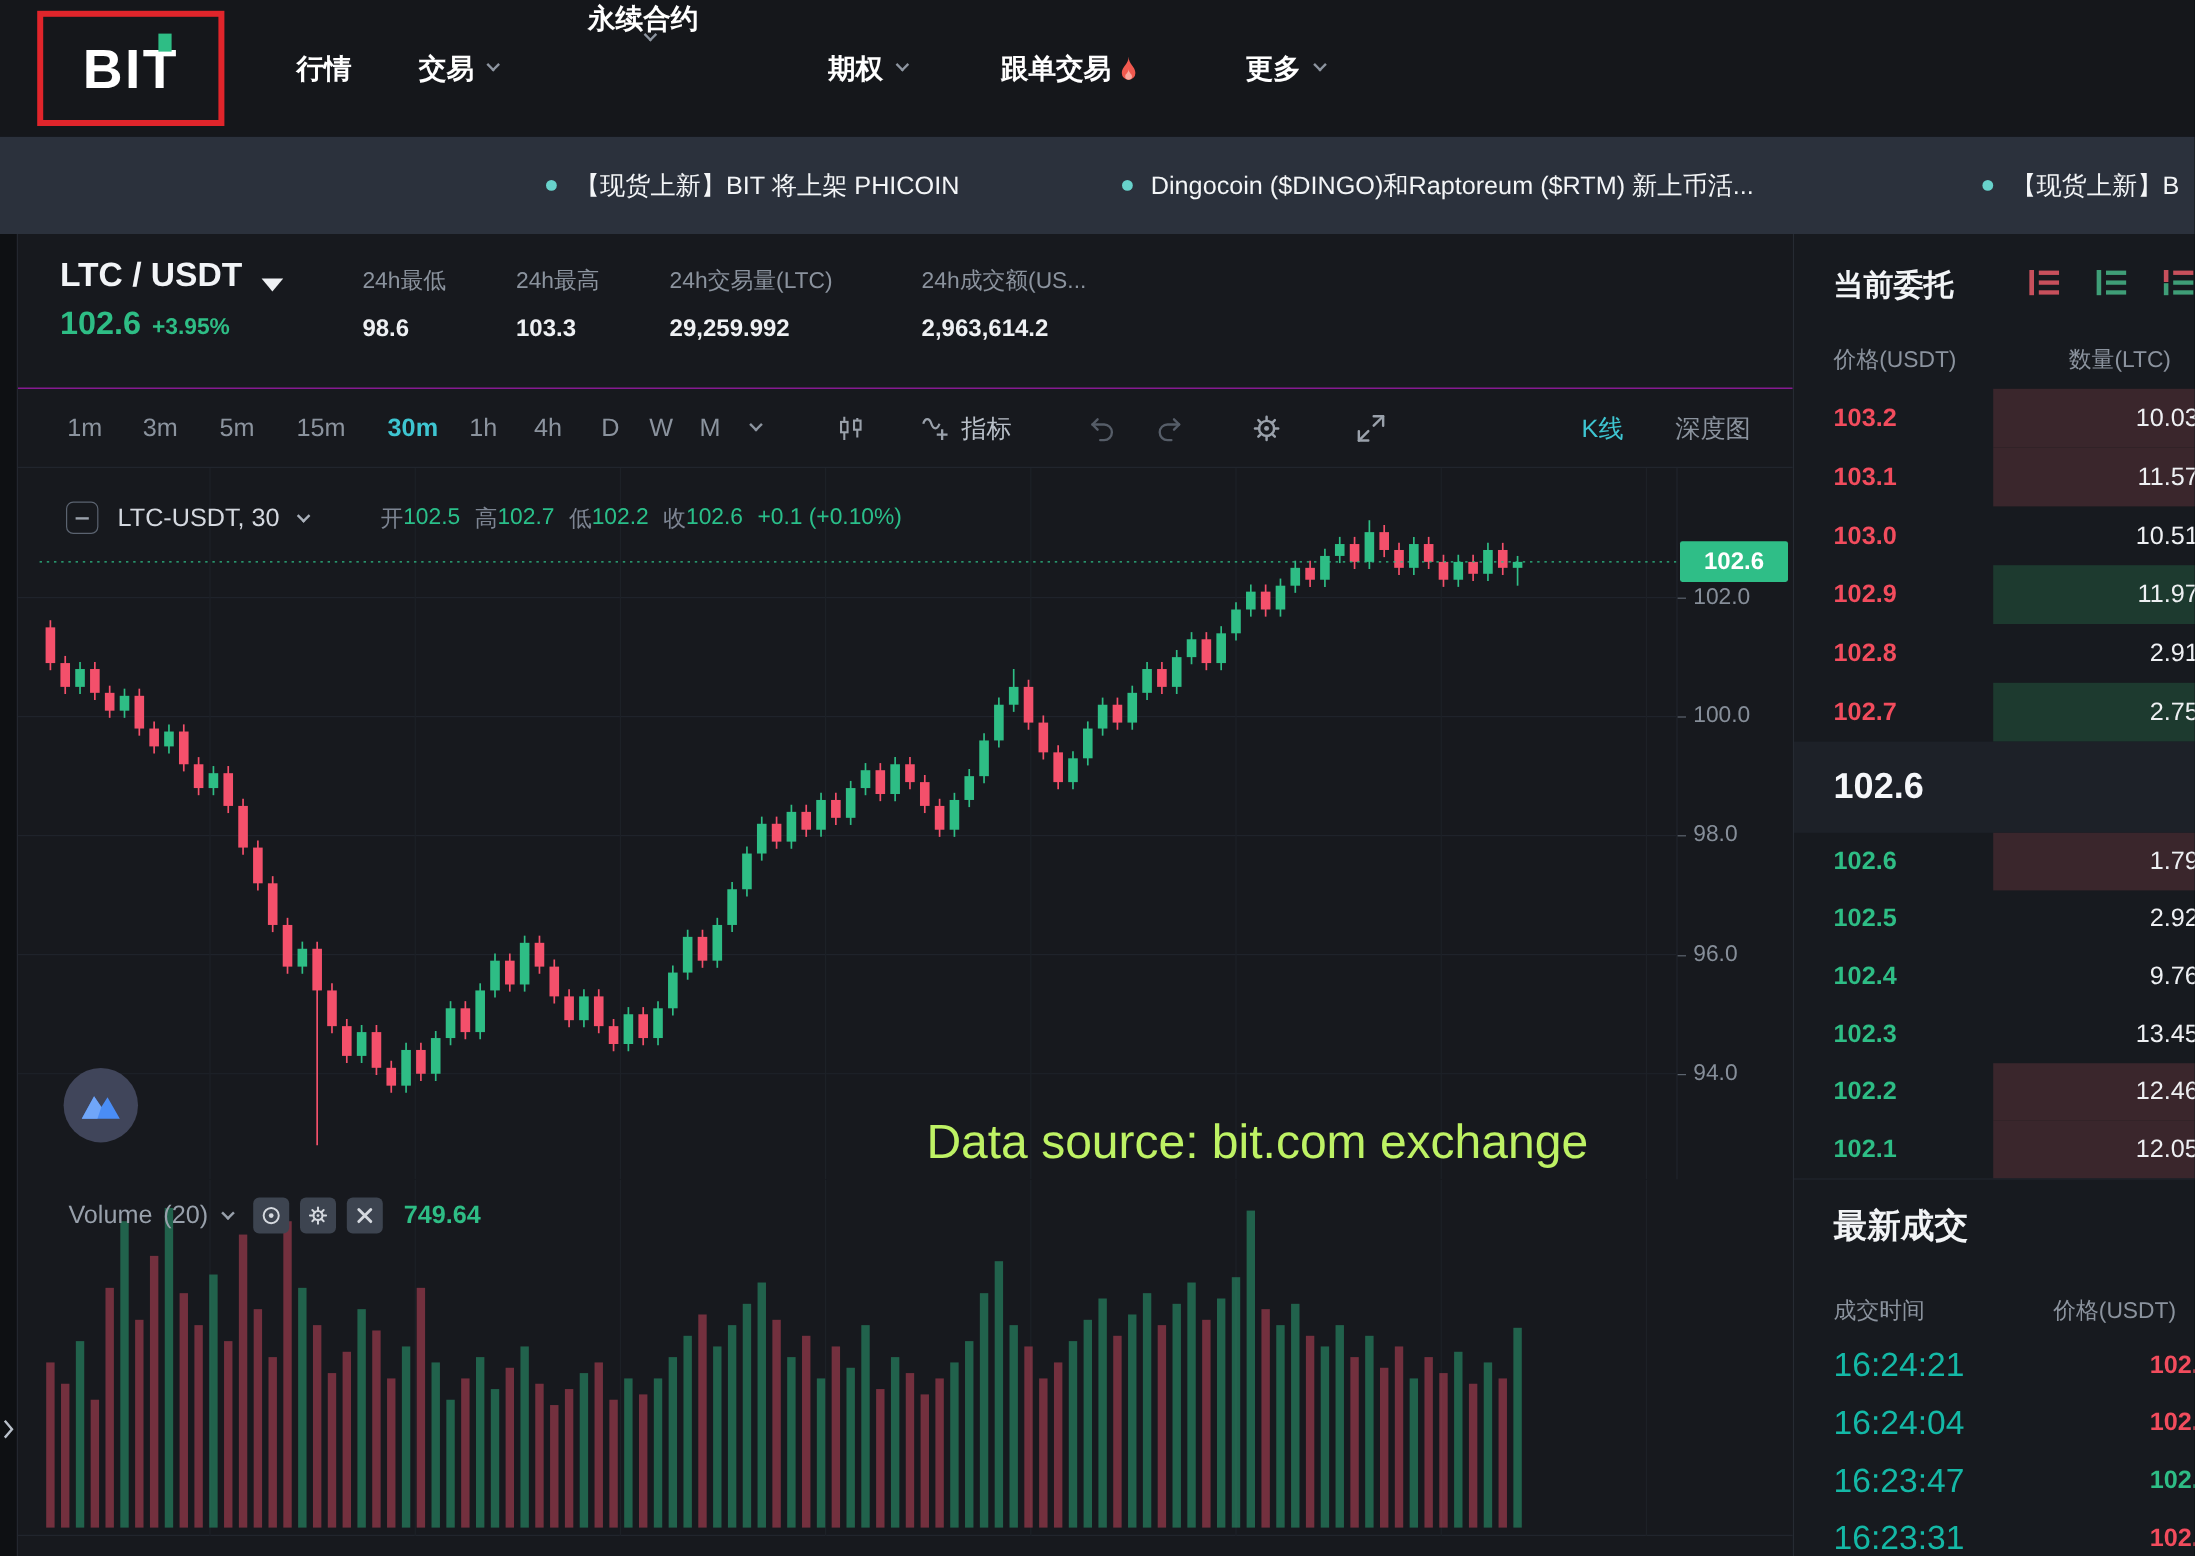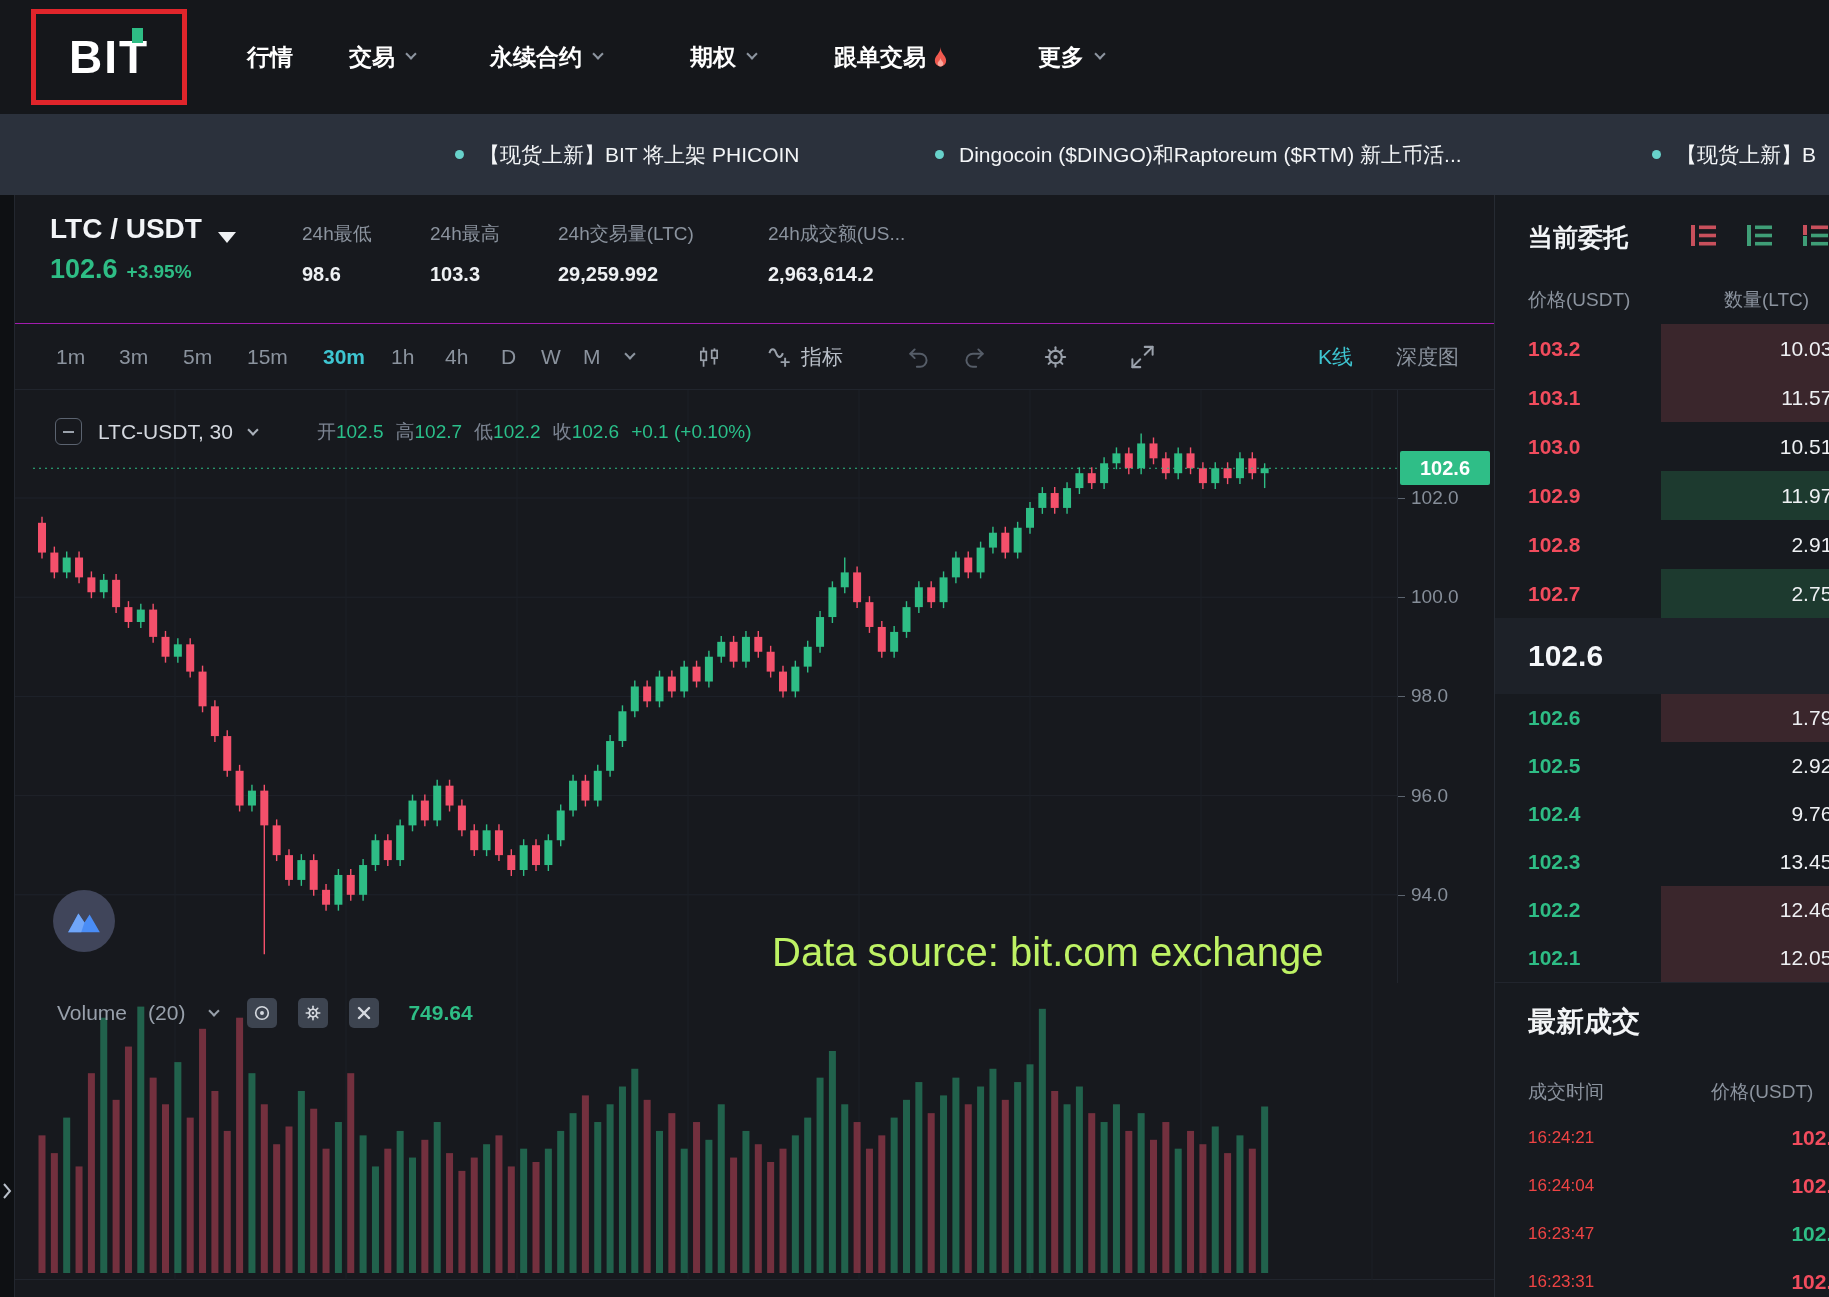--- a/index.html
+++ b/index.html
@@ -66,21 +66,21 @@
   .ohlc{display:flex;align-items:center;margin-left:44px;font-size:19px;}
   .ohlc .k{color:#7d8593;}
   .ohlc .v{color:#2abf8a;margin-right:12px;}
   .watermark{position:absolute;left:757px;top:540px;font-size:40px;font-weight:500;color:#bef264;z-index:2;white-space:nowrap;}
   .tv-btn{position:absolute;left:38px;top:500px;width:62px;height:62px;border-radius:50%;background:#40455a;
           display:flex;align-items:center;justify-content:center;z-index:3;cursor:pointer;}
   
   .volume-pane{position:relative;height:297px;border-bottom:1px solid #21252d;}
   #vol-svg{position:absolute;left:0;top:0;z-index:1;}
   .vaxis-col{position:absolute;left:1382px;top:0;width:98px;height:297px;border-left:1px solid #21252d;}
-  .vol-header{position:absolute;left:42px;top:10px;height:40px;display:flex;align-items:center;gap:21px;z-index:3;}
+  .vol-header{position:absolute;left:42px;top:10px;height:40px;display:flex;align-items:center;gap:9px;z-index:3;}
   .vol-title{font-size:21px;color:#98a0ab;}
   .vol-chev{width:8px;height:8px;border-right:2px solid #98a0ab;border-bottom:2px solid #98a0ab;
             transform:rotate(45deg);margin:-4px 8px 0 4px;cursor:pointer;}
   .vol-btn{width:30px;height:30px;border-radius:5px;background:#3d4450;display:flex;align-items:center;
            justify-content:center;color:#d5d9df;cursor:pointer;}
   .vol-val{font-size:21px;font-weight:600;color:#2ebd85;margin-left:8px;}
   .bottom-strip{height:16px;background:#17191e;}
   
   .book-panel{position:absolute;left:1494px;top:195px;width:335px;height:1102px;background:#171a1f;
               border-left:1px solid #262b33;}
@@ -104,21 +104,21 @@
            font-size:21px;color:#eef0f3;}
   .mid-band{position:absolute;left:0;top:423px;width:335px;height:76px;background:#1d2128;display:flex;
             align-items:center;padding-left:33px;font-size:30px;font-weight:700;color:#f5f7fa;}
   .book-sep{position:absolute;left:0;top:787px;width:335px;height:1px;background:#21252d;}
   .trades-title{position:absolute;left:33px;top:808px;font-size:28px;font-weight:700;color:#f2f4f6;white-space:nowrap;}
   .tr-head{position:absolute;left:0;top:884px;width:360px;font-size:19px;color:#8b939e;}
   .tr-head .h1{position:absolute;left:33px;white-space:nowrap;}
   .tr-head .h2{position:absolute;left:216px;white-space:nowrap;}
   .trows{position:absolute;left:0;top:919px;width:335px;}
   .trow{position:relative;height:48px;cursor:pointer;}
-  .trow .t{position:absolute;left:33px;top:50%;transform:translateY(-50%);font-size:17px;color:#ef4444;}
+  .trow .t{position:absolute;left:33px;top:50%;transform:translateY(-50%);font-size:28px;color:#14b8a6;}
   .trow .pp{position:absolute;left:166px;top:50%;transform:translateY(-50%);width:183px;text-align:right;
             font-size:21px;font-weight:600;}
   .pp.up{color:#2ebd85;}
   .pp.down{color:#f24c5d;}
   
   .edge-toggle{position:absolute;left:2px;top:1182px;z-index:5;cursor:pointer;display:flex;}
 </style>
 </head>
 <body>
 
@@ -130,21 +130,21 @@
       <span class="logo-dot"></span>
     </div>
     <nav id="nav-items">
         <div class="nav-item" style="left: 247px;">
           <span>行情</span>
         </div>
         <div class="nav-item" style="left: 349px;">
           <span>交易</span>
           <span class="chev"></span>
         </div>
-        <div class="nav-item" style="left: 490px;">
+        <div class="nav-item" style="left: 490px; flex-direction: column;">
           <span>永续合约</span>
           <span class="chev"></span>
         </div>
         <div class="nav-item" style="left: 690px;">
           <span>期权</span>
           <span class="chev"></span>
         </div>
         <div class="nav-item" style="left: 834px;">
           <span>跟单交易</span>
           <span class="flame">

